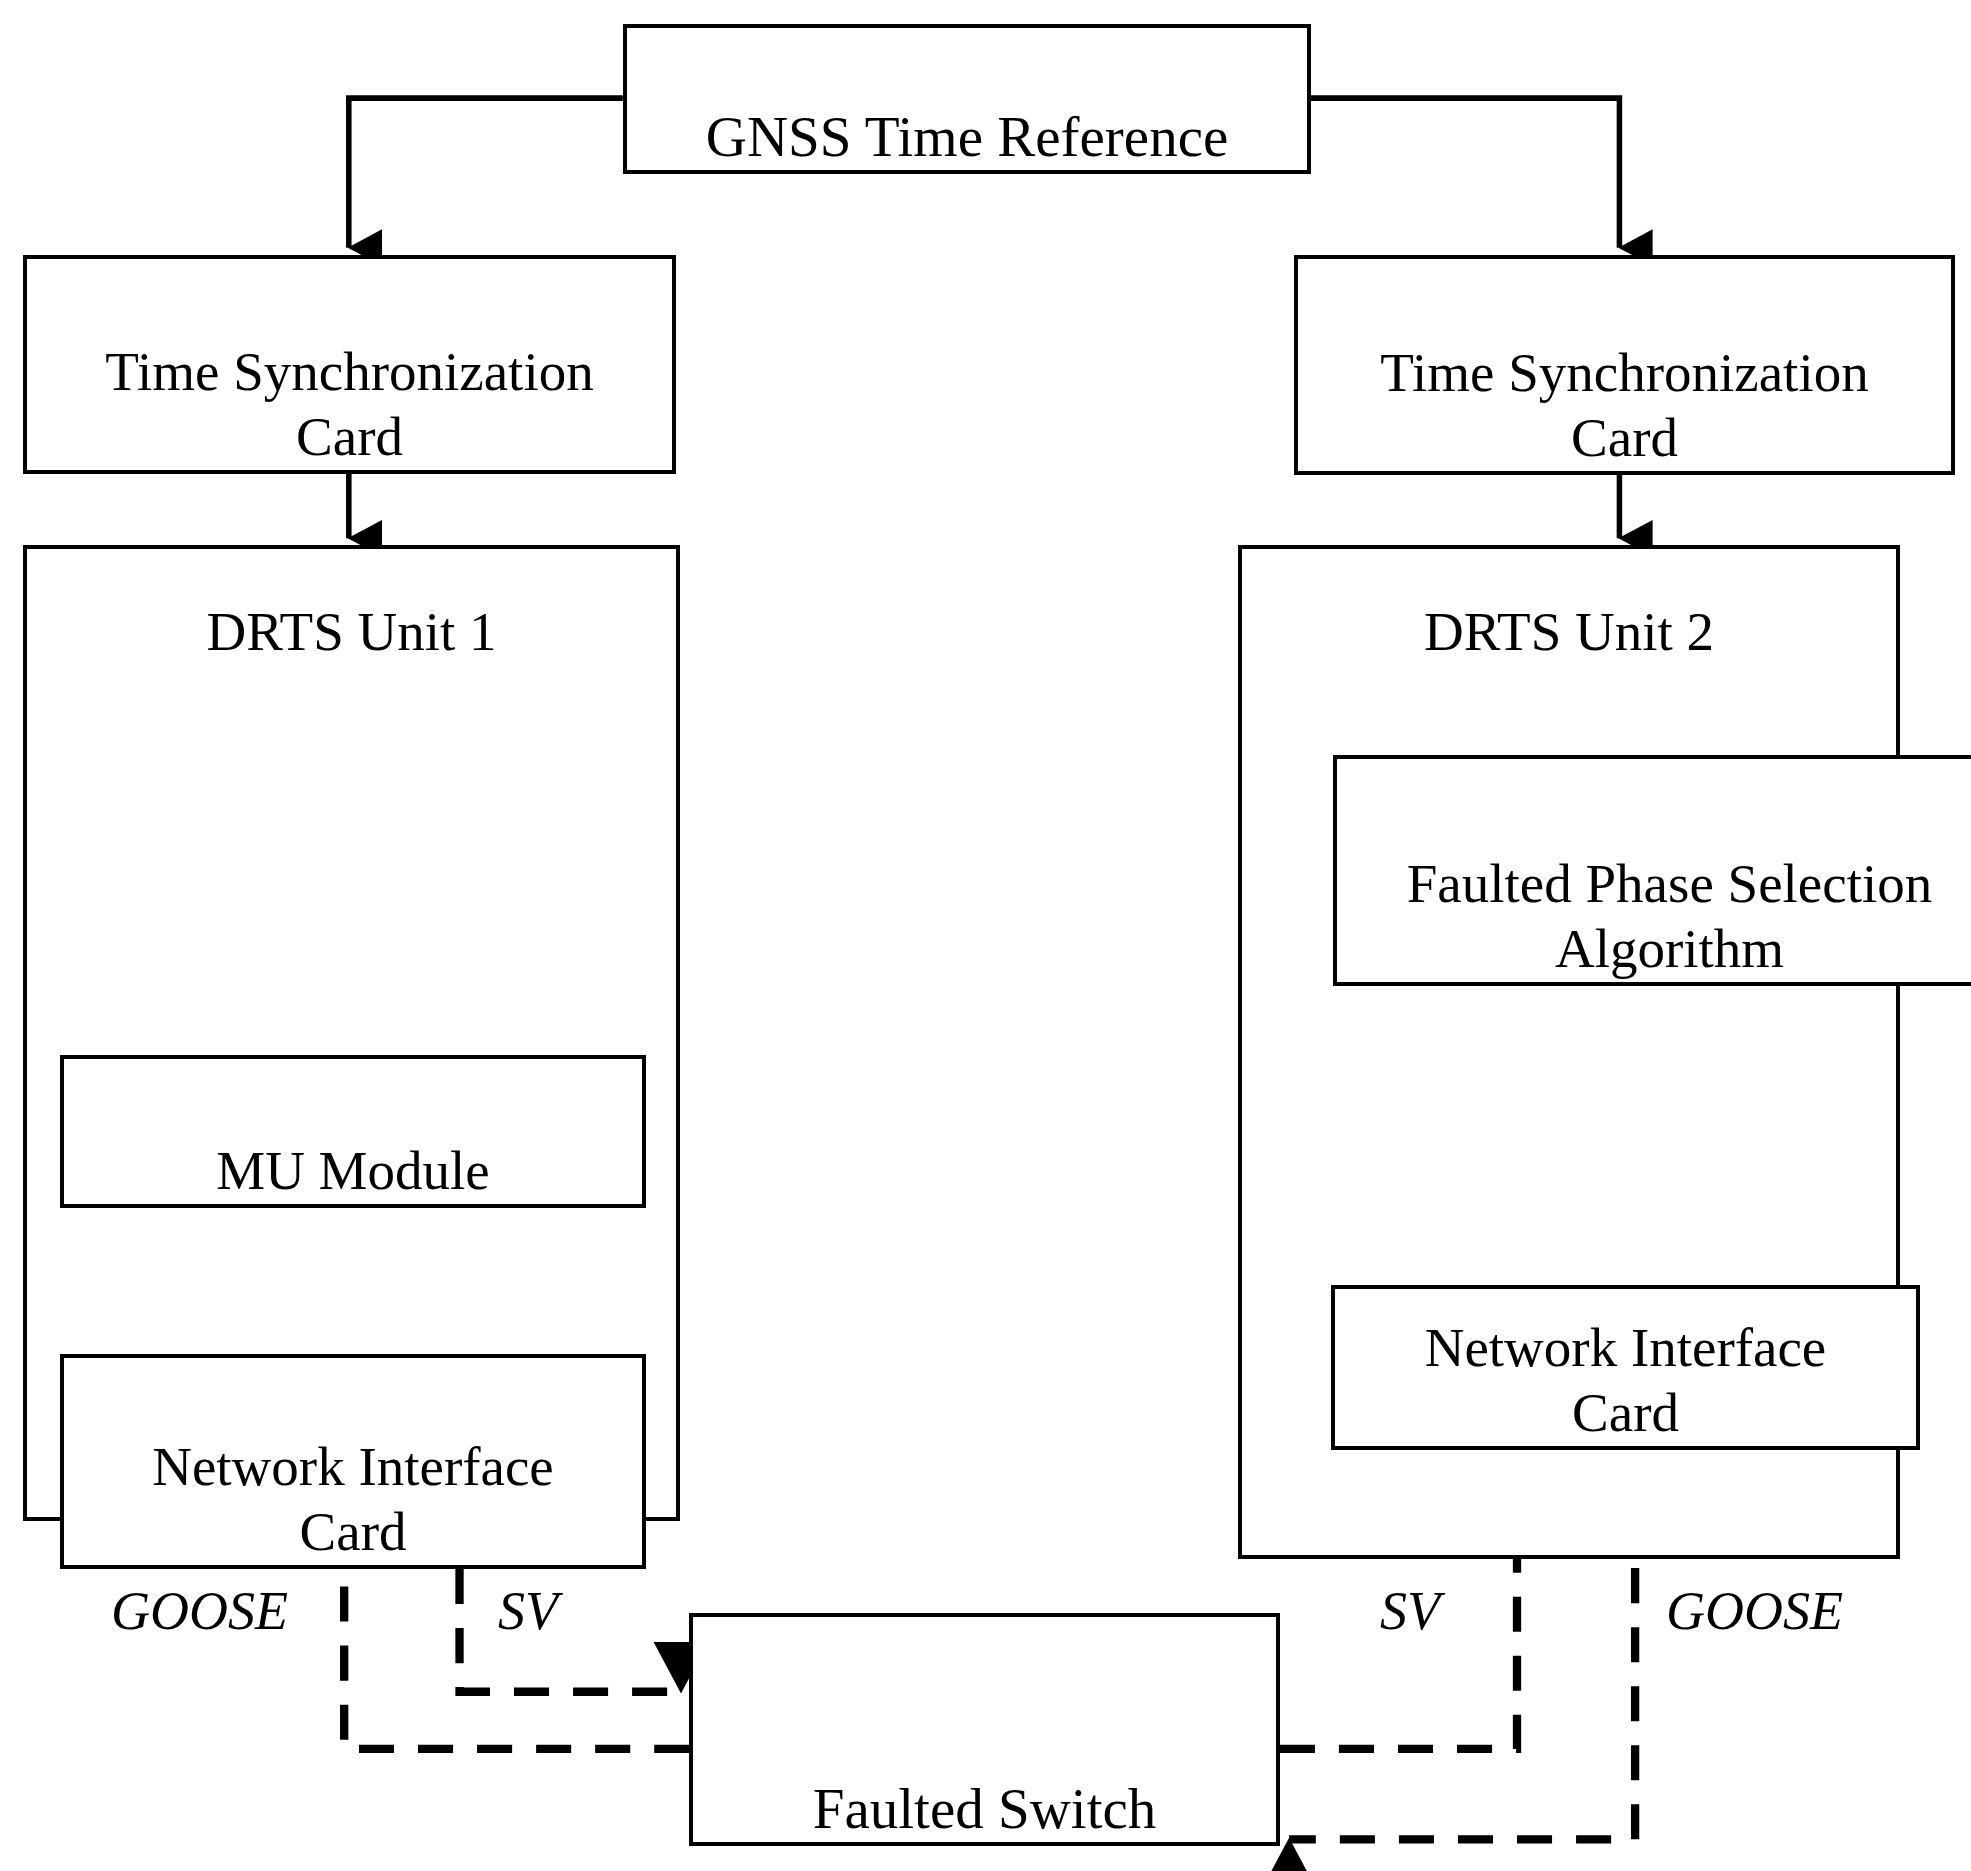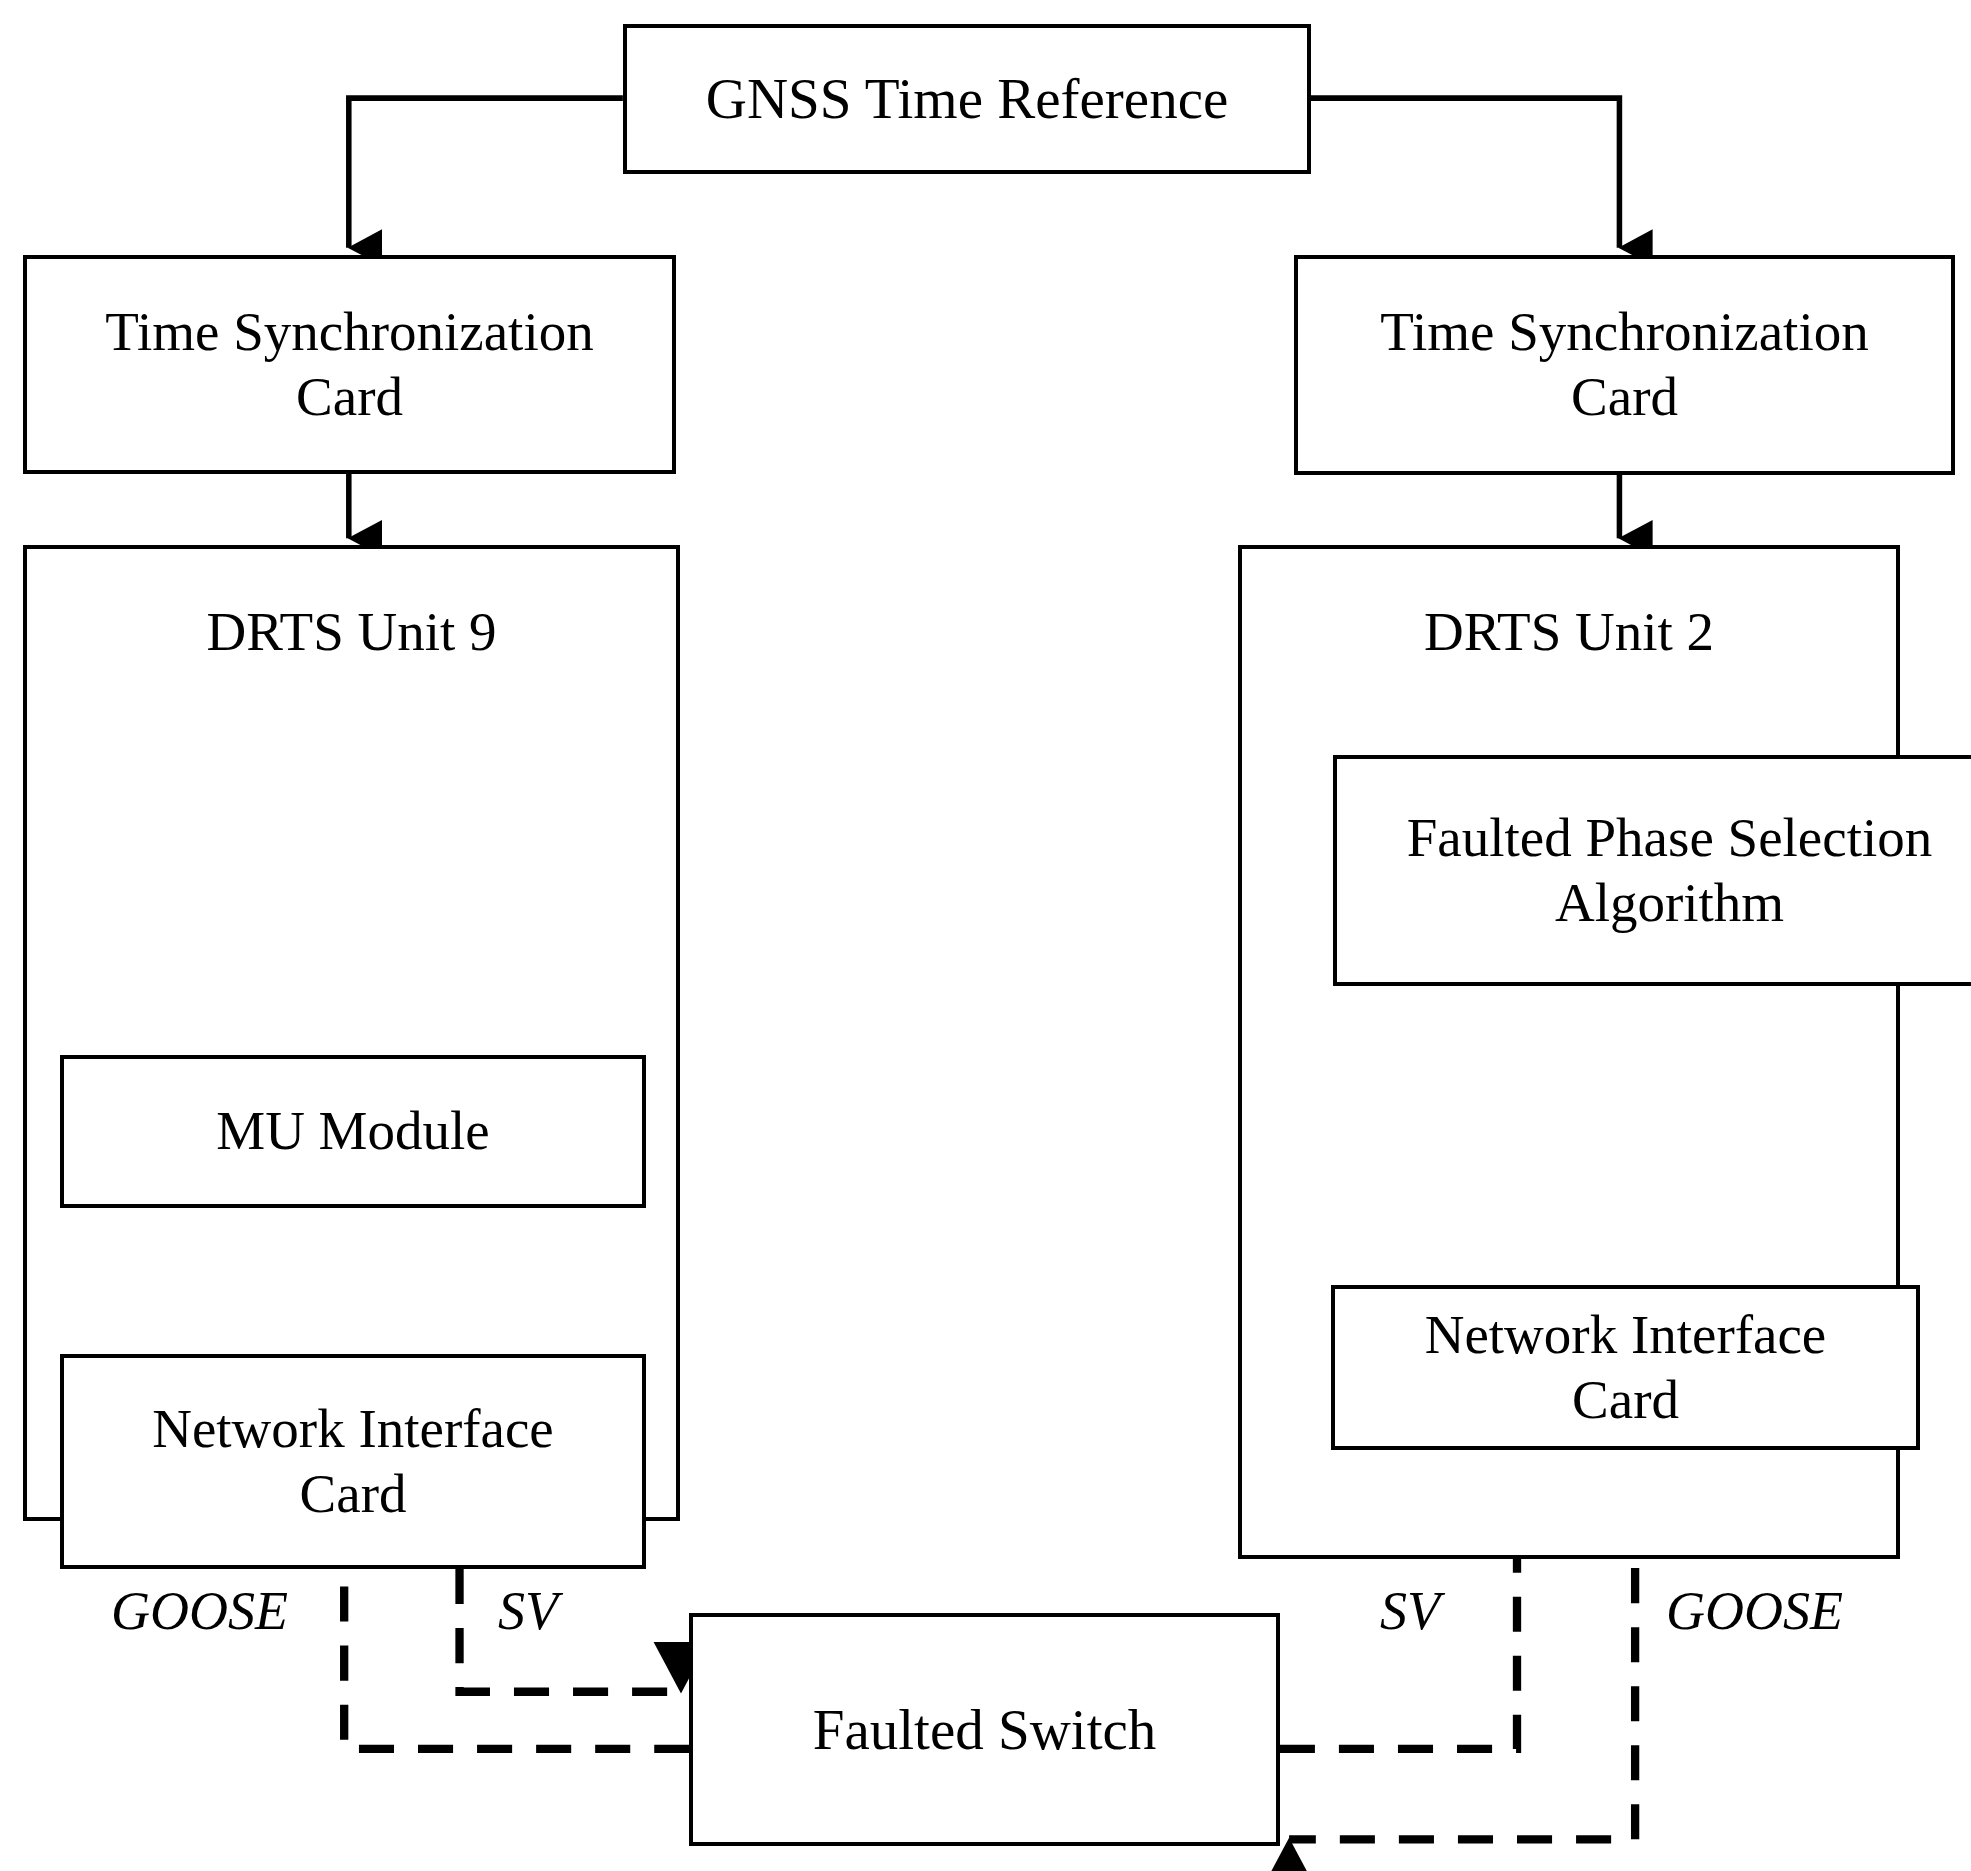--- a/index.html
+++ b/index.html
@@ -1,19 +1,19 @@
 <!DOCTYPE html>
 <html style="font-size:14.8px"><head>
 <meta charset="utf-8">
 <style>
   html,body{margin:0;padding:0;background:#ffffff;}
   #stage{position:relative;width:1971px;height:1872px;background:#ffffff;
          font-family:"Liberation Serif","DejaVu Serif",serif;color:#000000;overflow:hidden;}
   .box{position:absolute;border:4.6px solid #000000;background:#ffffff;box-sizing:border-box;
-       display:flex;align-items:center;justify-content:center;text-align:center;line-height:1.18;}
+       display:flex;align-items:flex-end;justify-content:center;text-align:center;line-height:1.18;}
   .box.toplabel{align-items:flex-start;}
   .lbl{position:absolute;white-space:nowrap;font-style:italic;}
   svg#wires{position:absolute;left:0;top:0;width:1971px;height:1872px;overflow:visible;}
 </style>
 </head>
 <body>
 
 <div id="stage">
 
   <svg id="wires" viewBox="0 0 2136 2028">
@@ -80,21 +80,21 @@
 
   <div class="box" style="left:23px;top:255px;width:653px;height:219px;font-size:55px;padding:0 37px;">
     <span>Time Synchronization Card</span>
   </div>
 
   <div class="box" style="left:1294px;top:255px;width:661px;height:220px;font-size:55px;padding:0 37px;">
     <span>Time Synchronization Card</span>
   </div>
 
   <div class="box toplabel" style="left:23px;top:545px;width:657px;height:976px;font-size:55px;padding-top:51px;">
-    <span>DRTS Unit 9</span>
+    <span>DRTS Unit 1</span>
   </div>
 
   <div class="box toplabel" style="left:1238px;top:545px;width:662px;height:1014px;font-size:55px;padding-top:51px;">
     <span>DRTS Unit 2</span>
   </div>
 
 
   <div class="box" style="left:60px;top:1055px;width:586px;height:153px;font-size:55px;">
     <span>MU Module</span>
   </div>

